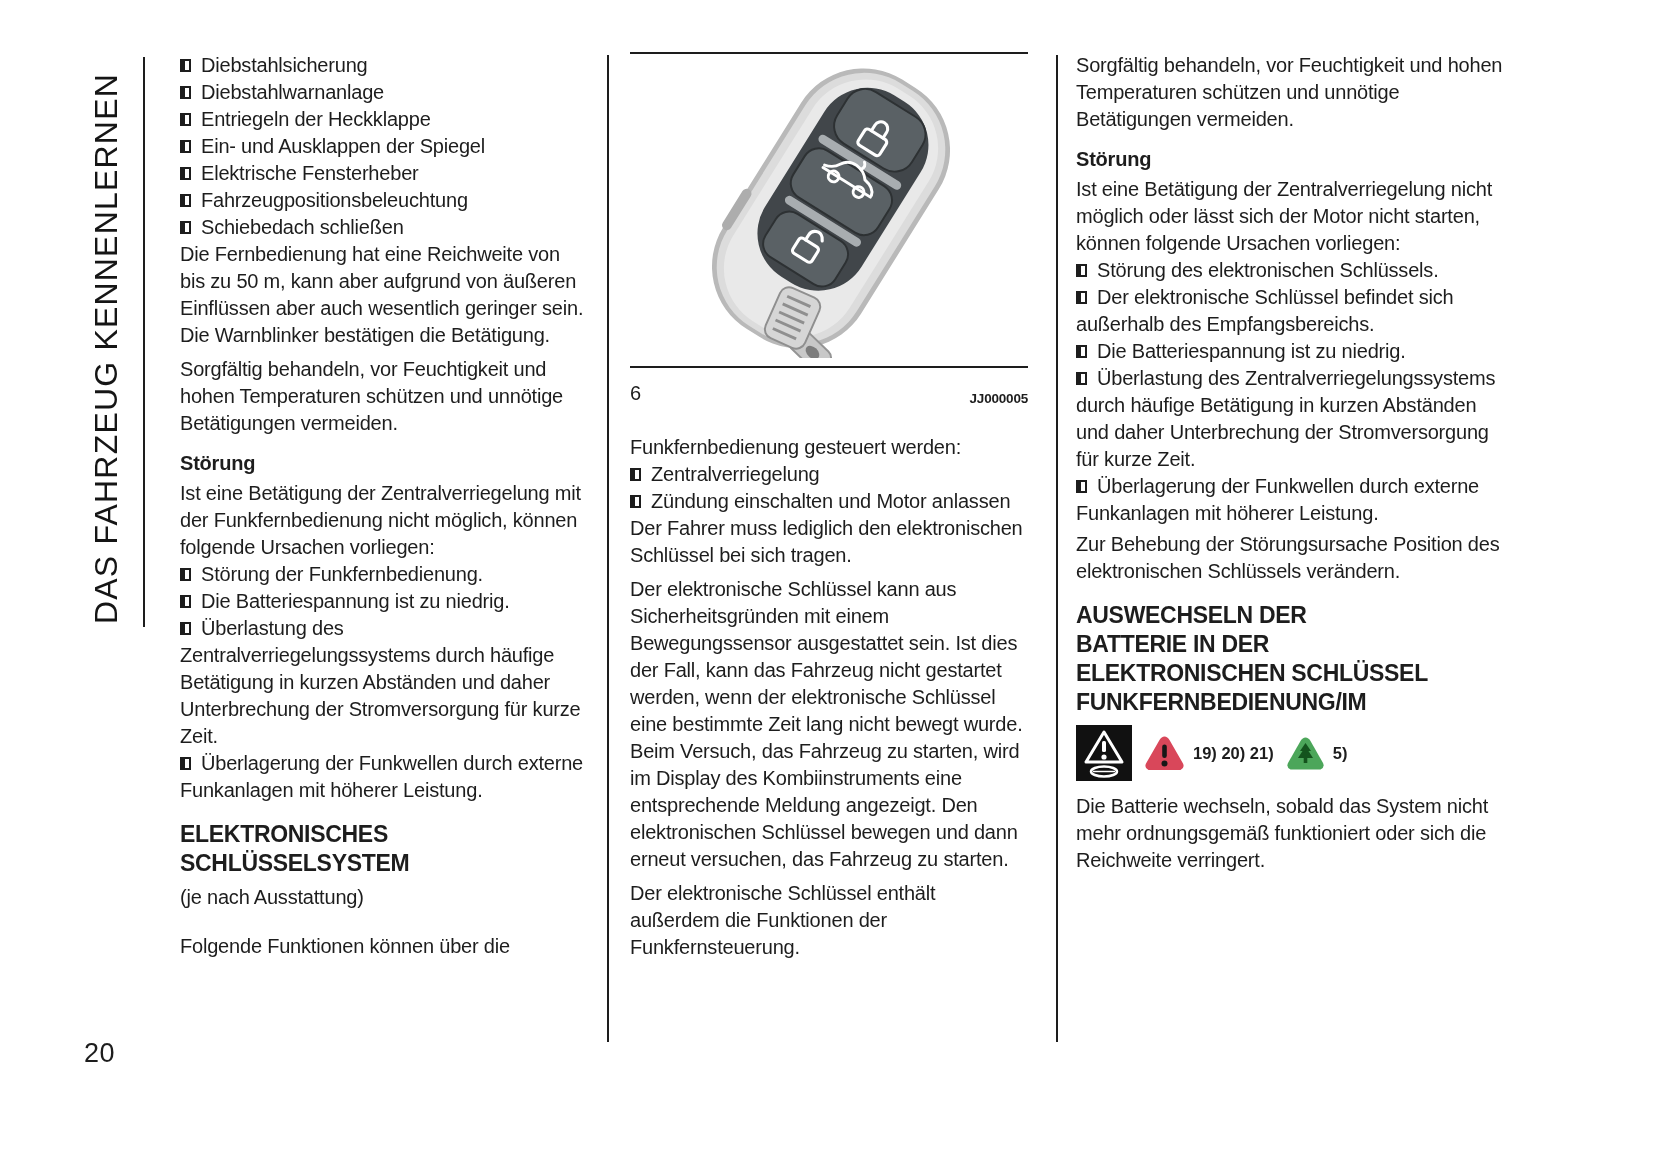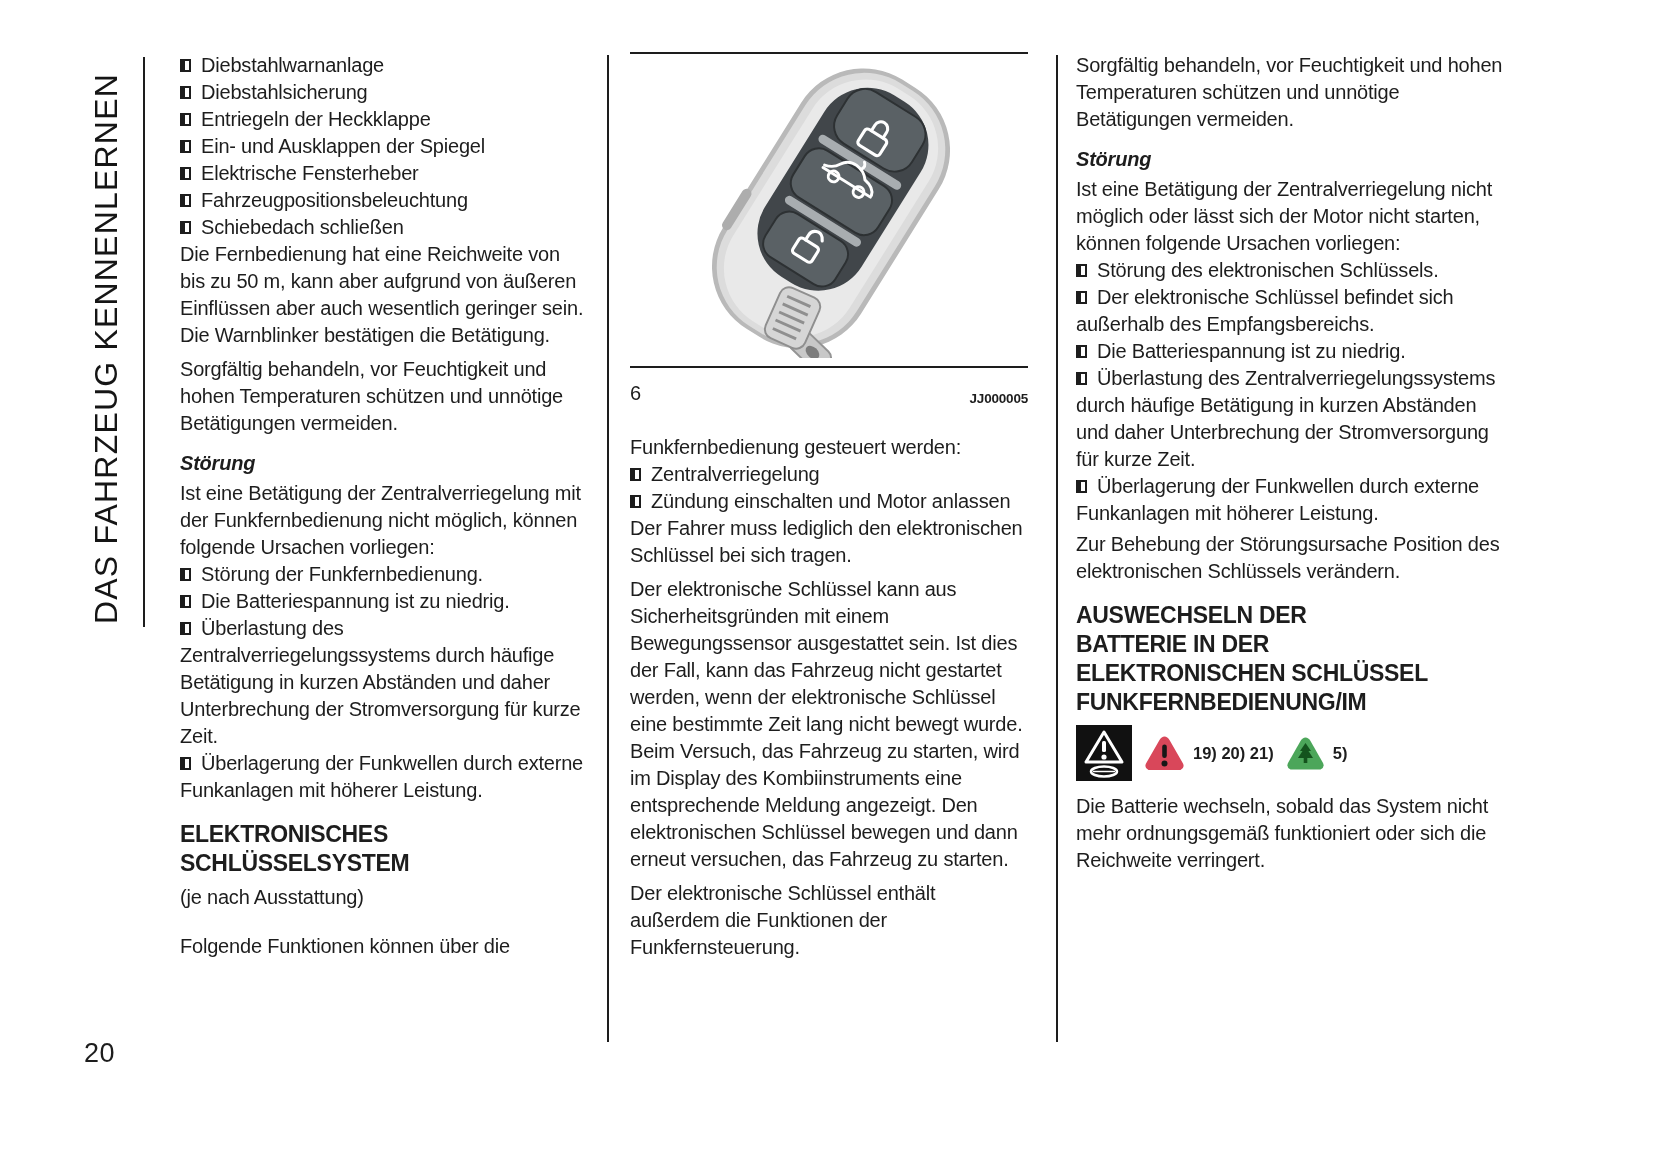--- a/index.html
+++ b/index.html
@@ -28,21 +28,21 @@
   .col3 { left:1076px; width:432px; }
 
   p { margin:0 0 7px; }
   p.mb0 { margin-bottom:0; }
   .li { margin:0; }
   .cb {
     display:inline-block; width:11px; height:13px;
     border:2.5px solid #1d1d1d; border-left-width:5.5px;
     margin-right:10px;
   }
-  .bold-head { font-weight:bold; margin:13px 0 3px;font-style:italic; }
+  .bold-head { font-weight:bold; margin:13px 0 3px; }
   .section-head { font-weight:bold; font-size:23px; line-height:29px; letter-spacing:-0.3px; margin:16px 0 6px; }
   .sub-note { margin:0 0 22px; }
 
   .figure {
     border-top:2px solid #1d1d1d; border-bottom:2px solid #1d1d1d;
     height:316px; display:flex; align-items:center; justify-content:center;
   }
   .fig-caption { display:flex; justify-content:space-between; align-items:flex-start; margin-top:12px; }
   .fig-num { font-size:20px; }
   .fig-code { font-size:13.5px; font-weight:bold; margin-top:5px; }
@@ -59,22 +59,22 @@
 <body>
 
 <div>
 
   <div class="sidebar-title">DAS FAHRZEUG KENNENLERNEN</div>
   <div class="vrule sidebar-rule"></div>
   <div class="vrule divider-1"></div>
   <div class="vrule divider-2"></div>
 
   <div class="col col1">
+    <div class="li"><span class="cb"></span><span>Diebstahlsicherung</span></div>
     <div class="li"><span class="cb"></span><span>Diebstahlwarnanlage</span></div>
-    <div class="li"><span class="cb"></span><span>Diebstahlsicherung</span></div>
     <div class="li"><span class="cb"></span><span>Entriegeln der Heckklappe</span></div>
     <div class="li"><span class="cb"></span><span>Ein- und Ausklappen der Spiegel</span></div>
     <div class="li"><span class="cb"></span><span>Elektrische Fensterheber</span></div>
     <div class="li"><span class="cb"></span><span>Fahrzeugpositionsbeleuchtung</span></div>
     <div class="li"><span class="cb"></span><span>Schiebedach schließen</span></div>
     <p>Die Fernbedienung hat eine Reichweite von bis zu 50 m, kann aber aufgrund von äußeren Einflüssen aber auch wesentlich geringer sein. Die Warnblinker bestätigen die Betätigung.</p>
     <p>Sorgfältig behandeln, vor Feuchtigkeit und hohen Temperaturen schützen und unnötige Betätigungen vermeiden.</p>
     <div class="bold-head">Störung</div>
     <p class="mb0">Ist eine Betätigung der Zentralverriegelung mit der Funkfernbedienung nicht möglich, können folgende Ursachen vorliegen:</p>
     <div class="li"><span class="cb"></span><span>Störung der Funkfernbedienung.</span></div>

